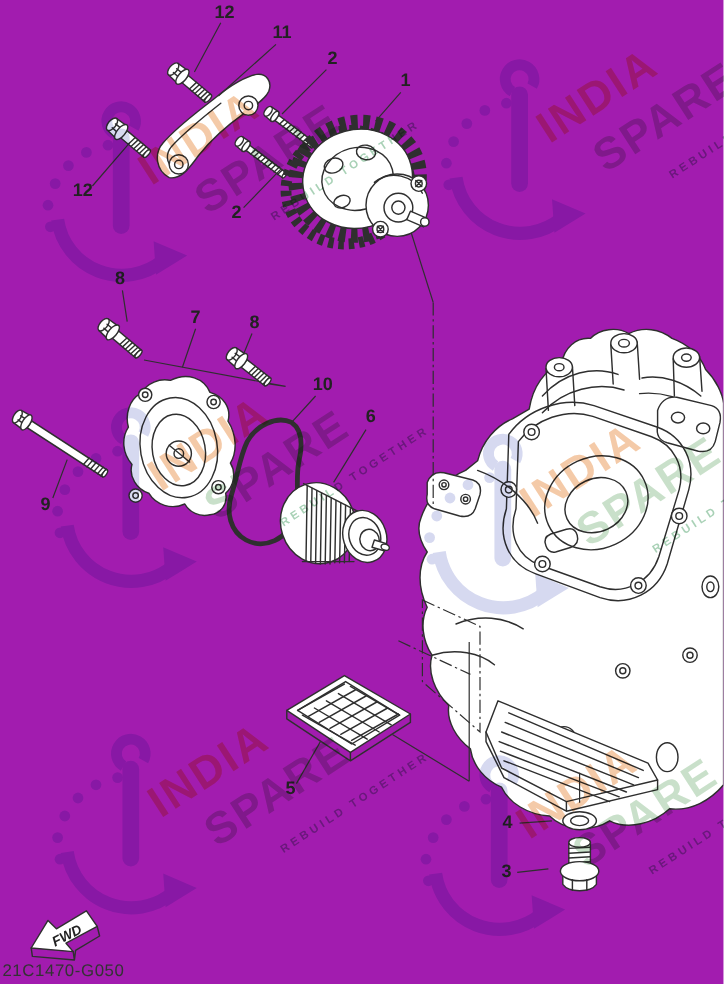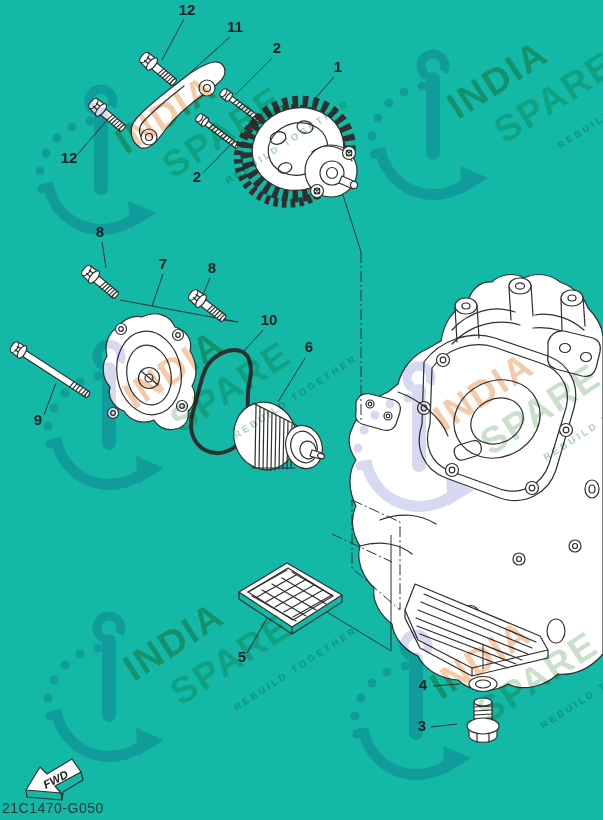--- a/index.html
+++ b/index.html
@@ -1,16 +1,16 @@
 <!DOCTYPE html>
 <html><head>
 <meta charset="utf-8">
 <style>
   html,body{margin:0;padding:0;background:#fff;}
-  .canvas{position:relative;width:603px;height:820px;background:#14b8a6;overflow:hidden;
+  .canvas{position:relative;width:603px;height:820px;background:#a21caf;overflow:hidden;
           font-family:"Liberation Sans",sans-serif;}
   svg{display:block}
   .callout{font:700 15px "Liberation Sans",sans-serif;fill:#222;}
   .code{font:400 14px "Liberation Sans",sans-serif;fill:#333;letter-spacing:.5px;}
   .fwd{font:italic 700 11.5px "Liberation Sans",sans-serif;fill:#222;}
   .wm-big{font:900 37px "Liberation Sans",sans-serif;letter-spacing:2px;}
   .wm-small{font:700 9.5px "Liberation Sans",sans-serif;letter-spacing:3px;}
   .wm{opacity:.8;mix-blend-mode:multiply;}
   .ln{stroke:#2f2f2f;stroke-width:1.2;fill:none;stroke-linecap:round;stroke-linejoin:round;}
   .lnw{stroke:#2f2f2f;stroke-width:1.2;fill:#fff;stroke-linecap:round;stroke-linejoin:round;}

